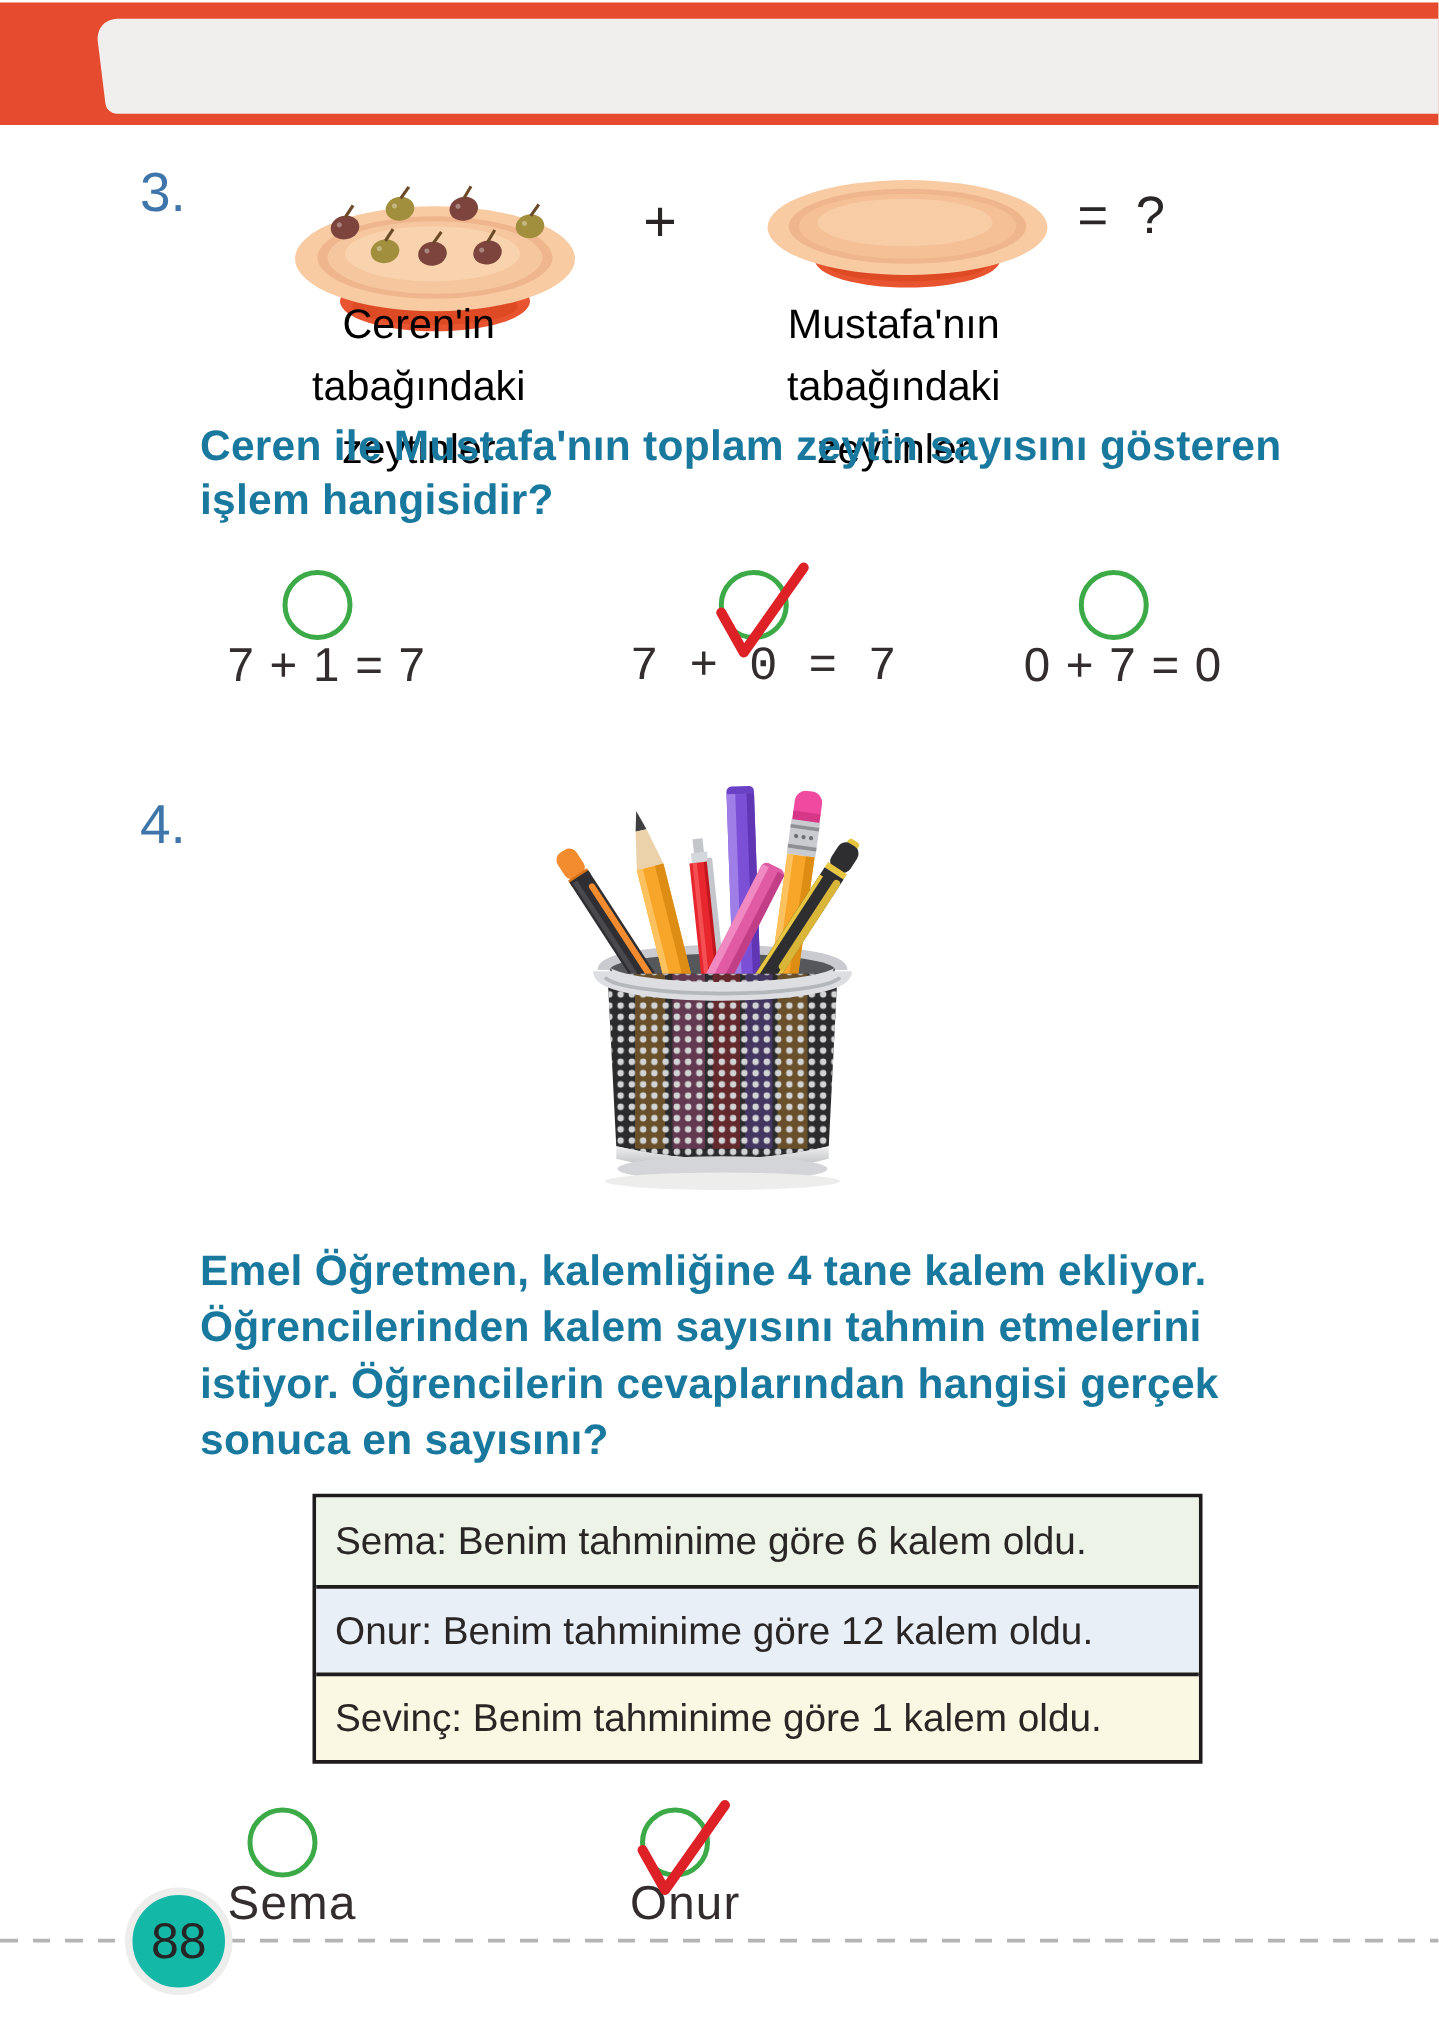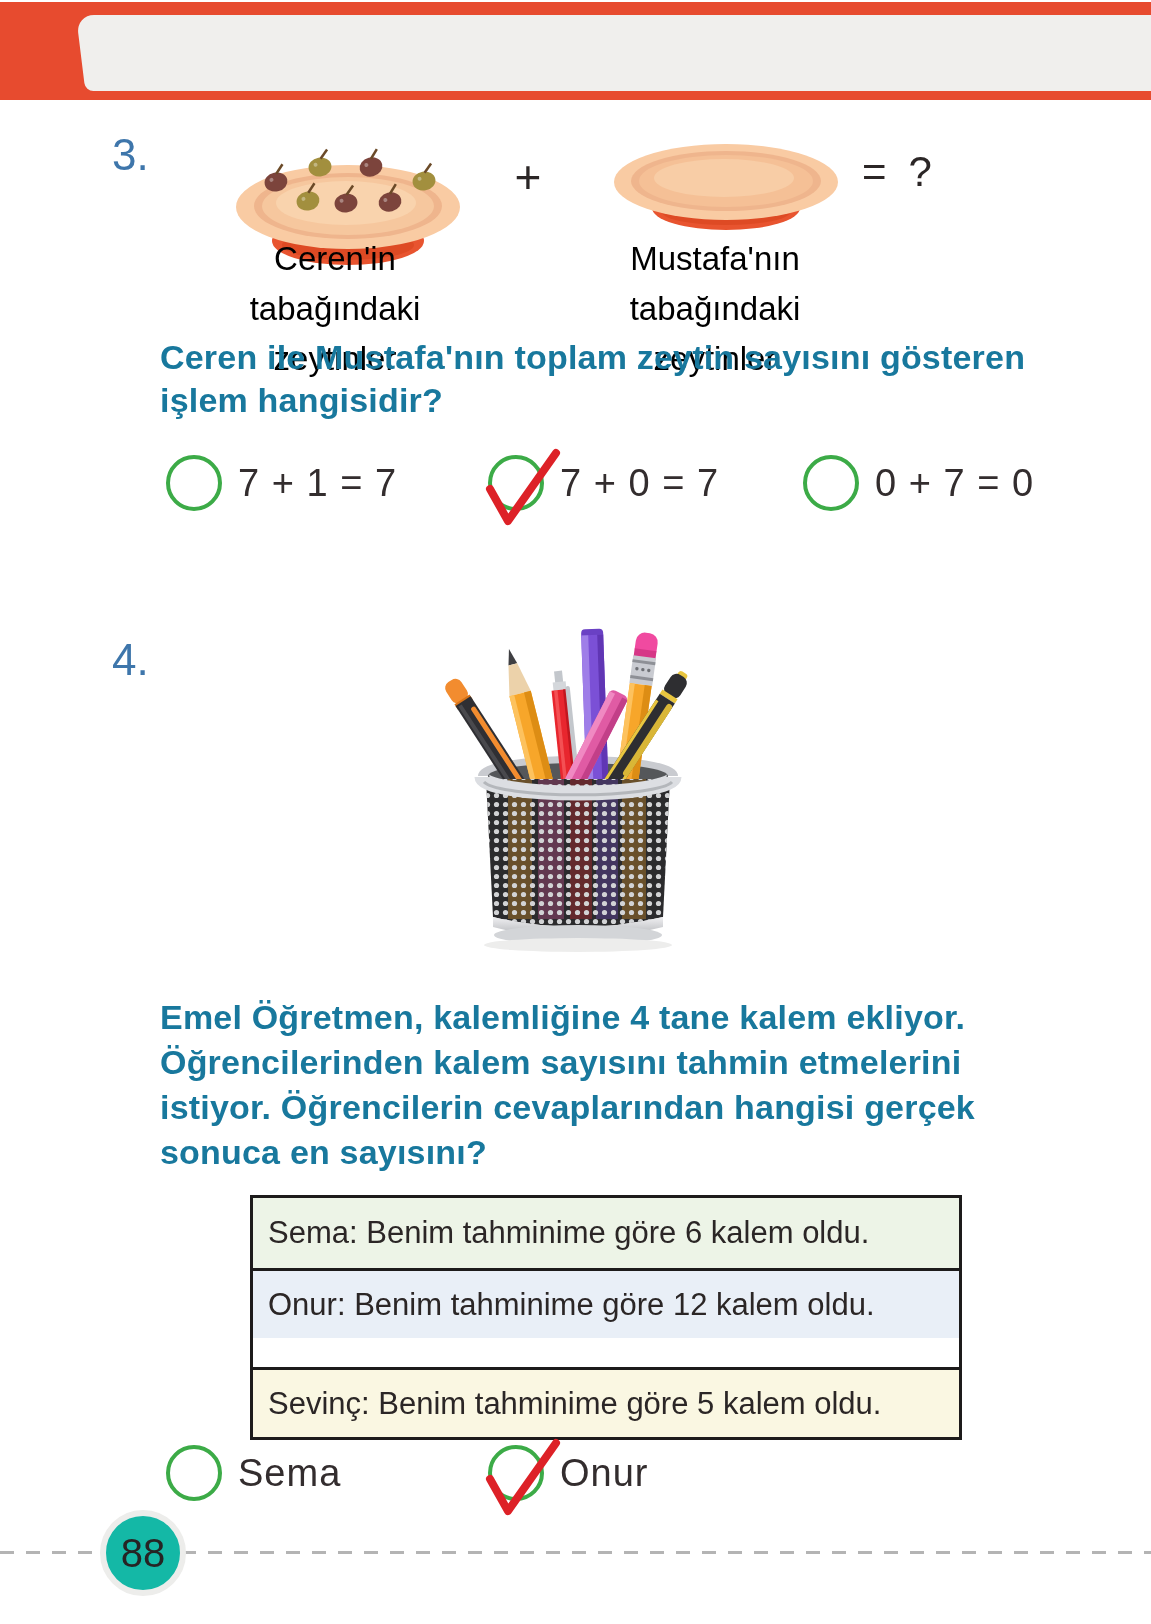--- a/index.html
+++ b/index.html
@@ -15,21 +15,21 @@
   .qnum{position:absolute;font-size:44px;font-weight:400;}
 
   
   .op-sign{position:absolute;font-size:46px;font-weight:400;color:#2b2626;text-align:center;}
   .eq-wrap{position:absolute;display:flex;gap:22px;font-size:42px;color:#2b2626;}
   .plate-caption{position:absolute;text-align:center;font-size:33px;line-height:50px;color:#000000;}
 
   .question-text{position:absolute;font-size:34px;line-height:43px;font-weight:700;letter-spacing:.2px;}
 
   .options-row{position:absolute;left:0;right:0;height:60px;}
-  .option{position:absolute;top:0;display:flex;align-items:center;height:54px;}
+  .option{position:absolute;top:0;display:flex;align-items:center;height:54px;flex-direction:column;}
   .bubble{position:relative;width:48px;height:48px;border-radius:50%;background:transparent;flex:0 0 auto;}
   .option-label{margin-left:16px;font-size:38px;font-weight:400;letter-spacing:1px;color:#332d2e;white-space:nowrap;}
   .checkmark{position:absolute;left:-12px;top:-18px;width:86px;height:94px;pointer-events:none;}
 
   
   .answers-table{position:absolute;left:250px;top:1195px;width:706px;border:3px solid #1d1b1b;}
   .answers-row{height:70px;display:flex;align-items:center;padding-left:15px;box-sizing:border-box;}
   .answers-row + .answers-row{border-top:3px solid #1d1b1b;}
   .answers-row .nm{font-weight:400;font-size:31px;white-space:pre;}
   .answers-row .st{font-weight:400;font-size:31px;white-space:pre;}
@@ -127,21 +127,21 @@
     <div>işlem hangisidir?</div>
   </div>
 
   <div class="options-row" style="top:456px;">
     <div class="option" style="left:166px;">
       <div class="bubble" style="border:4px solid #3cab47;">
         
       </div>
       <div class="option-label">7 + 1 = 7</div>
     </div>
-    <div class="option" style="left:488px;">
+    <div class="option" style="left:488px;font-family:Liberation Mono, monospace;">
       <div class="bubble" style="border:4px solid #3cab47;">
         <svg class="checkmark" viewBox="0 0 86 94">
           <polyline points="10,48 28,80 76,12" fill="none" stroke="#dd2127" stroke-width="8" stroke-linecap="round" stroke-linejoin="round"></polyline>
           </svg>
       </div>
       <div class="option-label">7 + 0 = 7</div>
     </div>
     <div class="option" style="left:803px;">
       <div class="bubble" style="border:4px solid #3cab47;">
         
@@ -253,23 +253,23 @@
 
   <div class="answers-table">
     <div class="answers-row" style="background-color: rgb(237, 244, 231);">
       <span class="nm">Sema:</span>
         <span class="st"> Benim tahminime göre 6 kalem oldu.</span>
     </div>
     <div class="answers-row" style="background-color: rgb(233, 239, 247);">
       <span class="nm">Onur:</span>
         <span class="st"> Benim tahminime göre 12 kalem oldu.</span>
     </div>
-    <div class="answers-row" style="background-color: rgb(250, 247, 226); margin-top: 29px;">
+    <div class="answers-row" style="background-color: rgb(250, 247, 226);">
       <span class="nm">Sevinç:</span>
-        <span class="st"> Benim tahminime göre 5 kalem oldu.</span>
+        <span class="st"> Benim tahminime göre 1 kalem oldu.</span>
     </div>
   </div>
 
   <div class="options-row" style="top:1446px;">
     <div class="option" style="left:166px;">
       <div class="bubble" style="border:4px solid #3cab47;">
         
       </div>
       <div class="option-label">Sema</div>
     </div>

